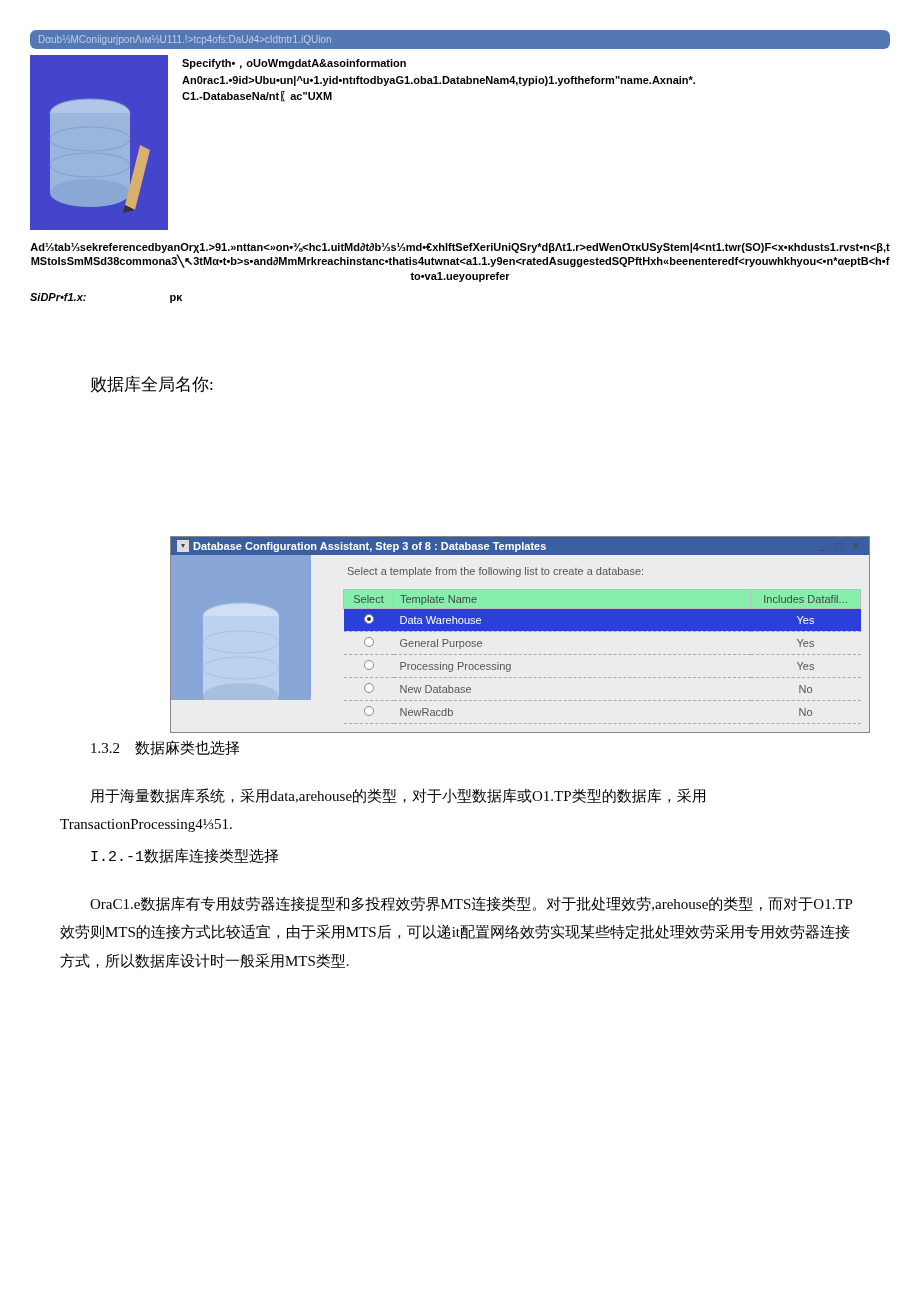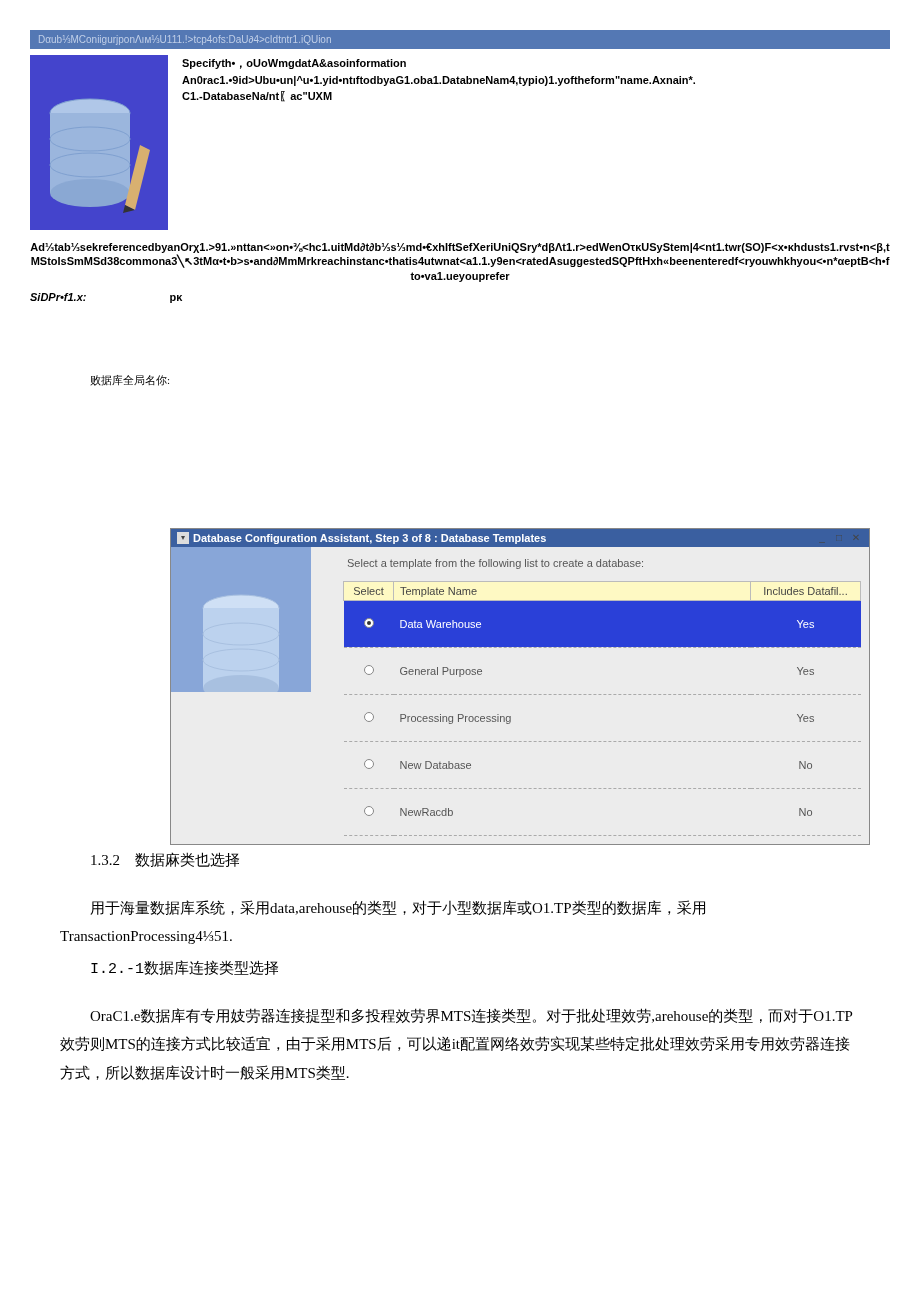--- a/index.html
+++ b/index.html
@@ -12,20 +12,21 @@
     }
     .dialog1 {
       width: 860px;
     }
     .dialog1-titlebar {
       background: #5478b4;
       color: #c0cfe8;
       font-size: 10px;
       padding: 4px 8px;
       font-family: Arial, sans-serif;
+      border-radius: 6px;
     }
     .dialog1-body {
       padding: 6px 0 0 0;
       display: flex;
       gap: 14px;
     }
     .db-icon-wrapper {
       width: 138px;
       height: 175px;
       background: #4444cc;
@@ -62,21 +63,21 @@
       font-weight: bold;
       font-style: italic;
       font-family: Arial, sans-serif;
     }
     .sid-line .pk {
       font-style: normal;
       margin-left: 80px;
     }
     .chinese-heading {
       margin: 70px 0 30px 60px;
-      font-size: 11px;
+      font-size: 17px;
       font-family: Liberation Serif, serif;
     }
     .dialog2 {
       width: 700px;
       margin: 140px 0 0 140px;
       border: 1px solid #888;
       font-family: Arial, sans-serif;
     }
     .dialog2-titlebar {
       background: #3a5fa0;
@@ -136,31 +137,31 @@
       color: #555;
       margin-bottom: 12px;
       padding-left: 4px;
     }
     .template-table {
       width: 100%;
       font-size: 11px;
       border-collapse: collapse;
     }
     .template-table th {
-      background: #fef9c3;
+      background: #86efac;
       color: #444;
       padding: 3px 6px;
       text-align: left;
       border: 1px solid #bbb;
       font-weight: normal;
       margin-left: 36px;
     }
     .template-table th.center { text-align: center; }
     .template-table td {
-      padding: 17px 6px;
+      padding: 5px 6px;
       border-bottom: 1px dashed #aaa;
       color: #555;
     }
     .template-table tr.selected td {
       background: #2a40d8;
       color: #fff;
     }
     .radio-cell {
       text-align: center;
       width: 50px;

